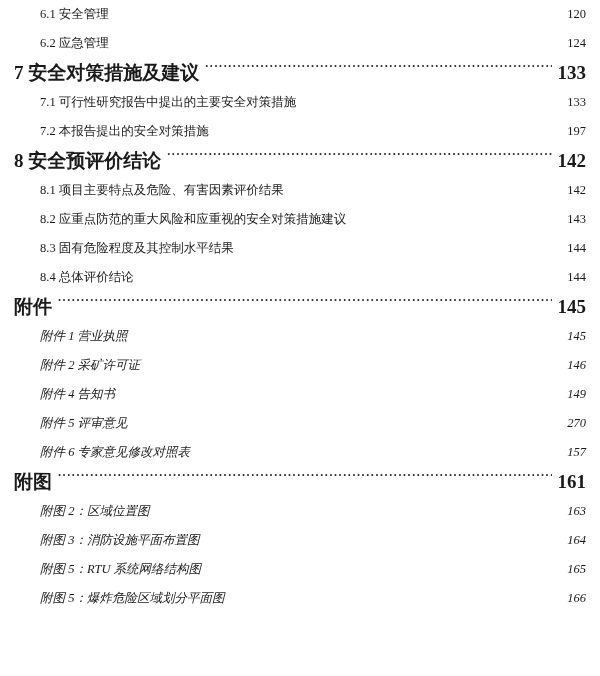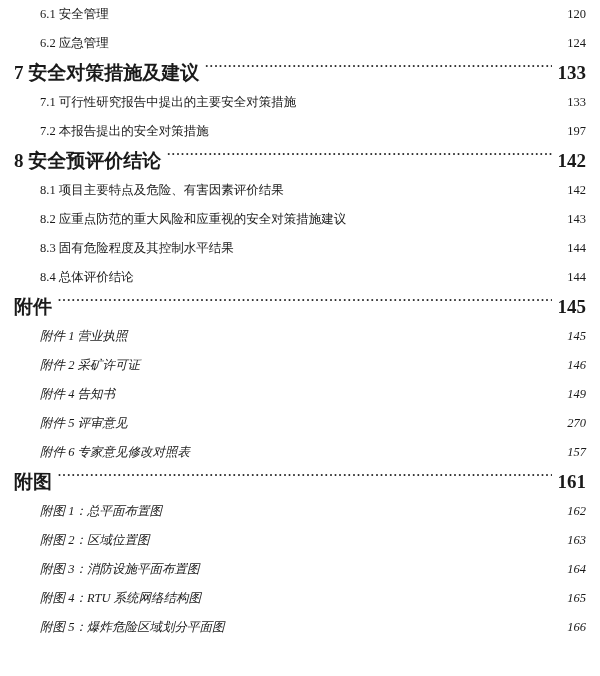--- a/index.html
+++ b/index.html
@@ -166,36 +166,31 @@
         <span class="label">附件 6  专家意见修改对照表</span>
         <span class="leader"></span>
         <span class="page">157</span>
       </li>
       <li class="toc-row lvl-h">
         <span class="label">附图</span>
         <span class="leader"></span>
         <span class="page">161</span>
       </li>
       <li class="toc-row lvl-3">
-        <span class="label">附图 1：总平面布置图</span>
-        <span class="leader"></span>
-        <span class="page">162</span>
-      </li>
-      <li class="toc-row lvl-3">
         <span class="label">附图 2：区域位置图</span>
         <span class="leader"></span>
         <span class="page">163</span>
       </li>
       <li class="toc-row lvl-3">
         <span class="label">附图 3：消防设施平面布置图</span>
         <span class="leader"></span>
         <span class="page">164</span>
       </li>
       <li class="toc-row lvl-3">
-        <span class="label">附图 4：RTU 系统网络结构图</span>
+        <span class="label">附图 5：RTU 系统网络结构图</span>
         <span class="leader"></span>
         <span class="page">165</span>
       </li>
       <li class="toc-row lvl-3">
         <span class="label">附图 5：爆炸危险区域划分平面图</span>
         <span class="leader"></span>
         <span class="page">166</span>
       </li>
     </ul>
 </div>

